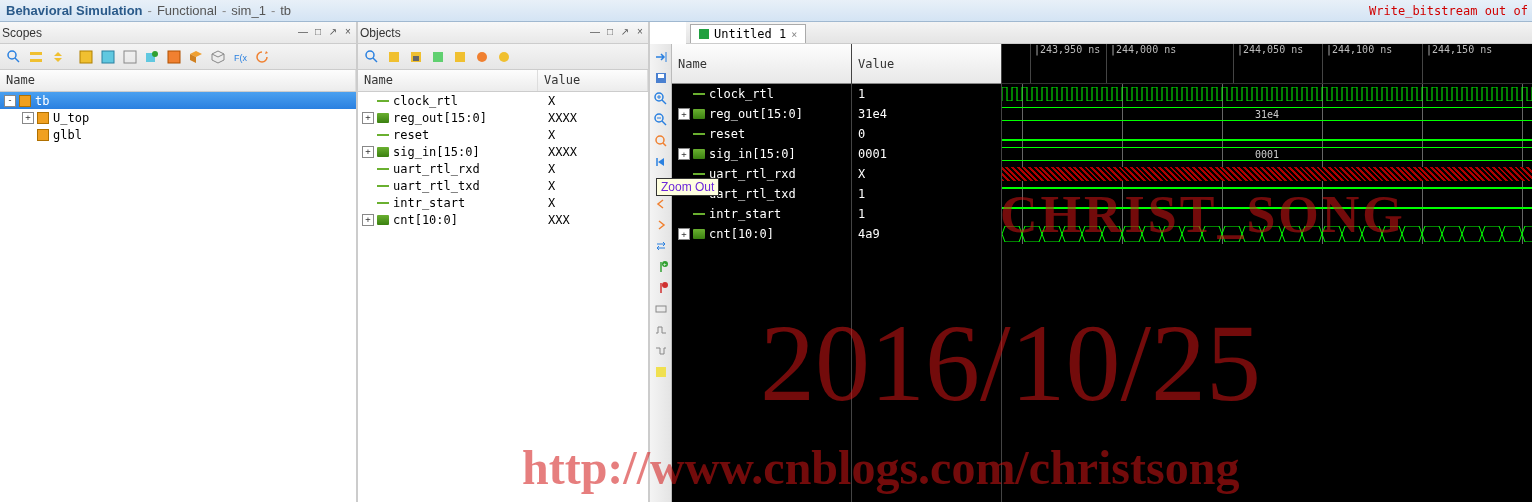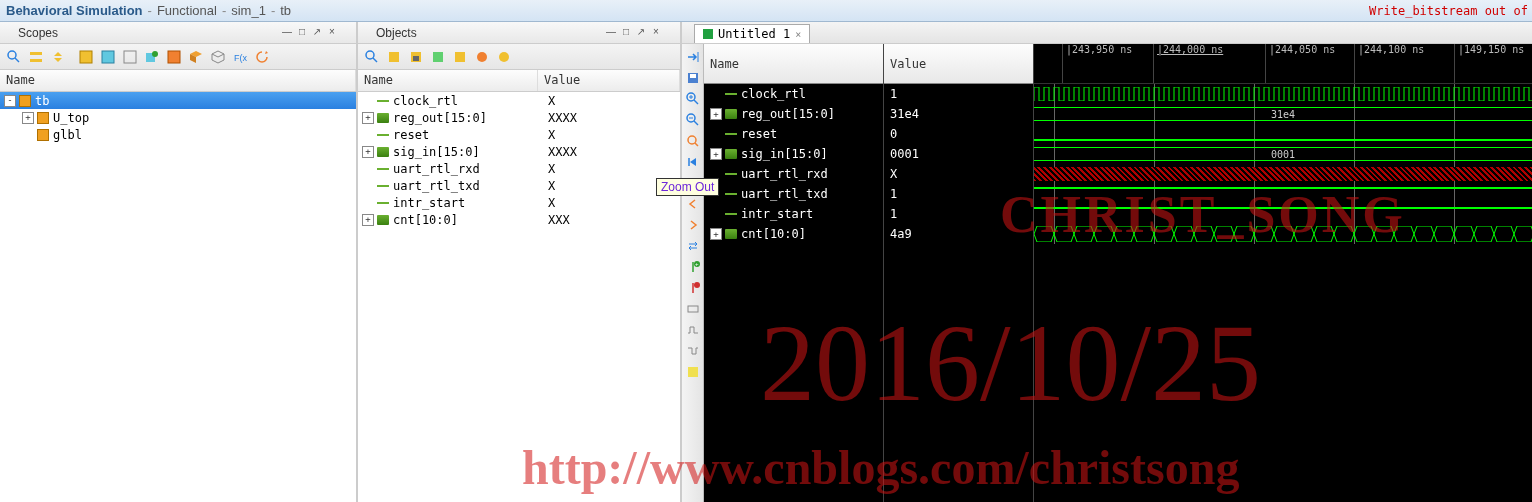--- a/index.html
+++ b/index.html
@@ -36,21 +36,21 @@
   flex-direction: column;
   border-right: 2px solid #ccc;
   background: #fff;
 }
 .panel-header {
   height: 22px;
   background: linear-gradient(#f8f8f8, #e8e8e8);
   border-bottom: 1px solid #ccc;
   display: flex;
   align-items: center;
-  padding: 0 18px;
+  padding: 0 2px;
   font-size: 12px;
   color: #333;
   justify-content: space-between;
 }
 .panel-header .controls { display: flex; gap: 3px; }
 .panel-header .ctrl { width: 12px; height: 12px; display: inline-block; text-align:center; line-height:10px; cursor:pointer; color:#555; font-size:10px;}
 .toolbar {
   height: 26px;
   background: linear-gradient(#f4f4f4, #e6e6e6);
   border-bottom: 1px solid #ccc;
@@ -93,30 +93,31 @@
   color: #fff;
 }
 .exp { width: 12px; height:12px; display:inline-flex; align-items:center; justify-content:center; border:1px solid #888; background:#fff; color:#333; font-size:9px; line-height:1; margin-right:3px; cursor:pointer;}
 .noexp { width:12px; display:inline-block; margin-right:3px;}
 .icon-cube { width:12px; height:12px; background:#f0a020; border:1px solid #b07000; display:inline-block; margin-right:4px; }
 .icon-sig { width:12px; height:10px; display:inline-block; margin-right:4px; position:relative; }
 .icon-sig::before { content:""; position:absolute; left:0; top:4px; width:12px; height:2px; background:#6ab030; }
 .icon-bus { width:12px; height:10px; display:inline-block; margin-right:4px; background:linear-gradient(#6ab030,#3a8010); border-radius:1px;}
 
 .scopes-panel { width: 358px; }
-.objects-panel { width: 324px; }
+.objects-panel { width: 292px; }
 
 .wave-panel { flex: 1; display:flex; flex-direction:column; background:#fff;}
 .wave-tabs {
   height: 22px;
   background: linear-gradient(#f4f4f4,#e4e4e4);
   border-bottom:1px solid #ccc;
   display:flex;
   align-items:end;
-  padding-left:12px;
+  padding-left:4px;
+  margin-left:36px;
 }
 .wave-tab {
   background:#fff;
   border:1px solid #aaa;
   border-bottom:none;
   padding:2px 8px;
   font-family: Consolas, monospace;
   font-size:12px;
   display:flex;
   align-items:center;
@@ -570,24 +571,24 @@
             <div class="wave-row">0001</div>
             <div class="wave-row">X</div>
             <div class="wave-row">1</div>
             <div class="wave-row">1</div>
             <div class="wave-row">4a9</div>
           </div>
       </div>
       <div class="wave-area">
         <div class="ruler2" id="ruler">
             <div class="ruler-tick" style="left: 28px;">|243,950 ns</div>
-            <div class="ruler-tick" style="left: 119px; text-decoration: underline;">|244,000 ns</div>
+            <div class="ruler-tick" style="left: 104px;">|244,000 ns</div>
             <div class="ruler-tick" style="left: 231px;">|244,050 ns</div>
             <div class="ruler-tick" style="left: 320px;">|244,100 ns</div>
-            <div class="ruler-tick" style="left: 420px;">|149,150 ns</div>
+            <div class="ruler-tick" style="left: 420px;">|244,150 ns</div>
           </div>
         <div class="wave-signals" id="wave-signals">
             <div class="vgrid" style="left: 20px;"></div>
             <div class="vgrid" style="left: 120px;"></div>
             <div class="vgrid" style="left: 220px;"></div>
             <div class="vgrid" style="left: 320px;"></div>
             <div class="vgrid" style="left: 420px;"></div>
             <div class="vgrid" style="left: 520px;"></div>
             <div class="wave-sig-row">
               <svg class="clock-wave" width="100%" height="14">

